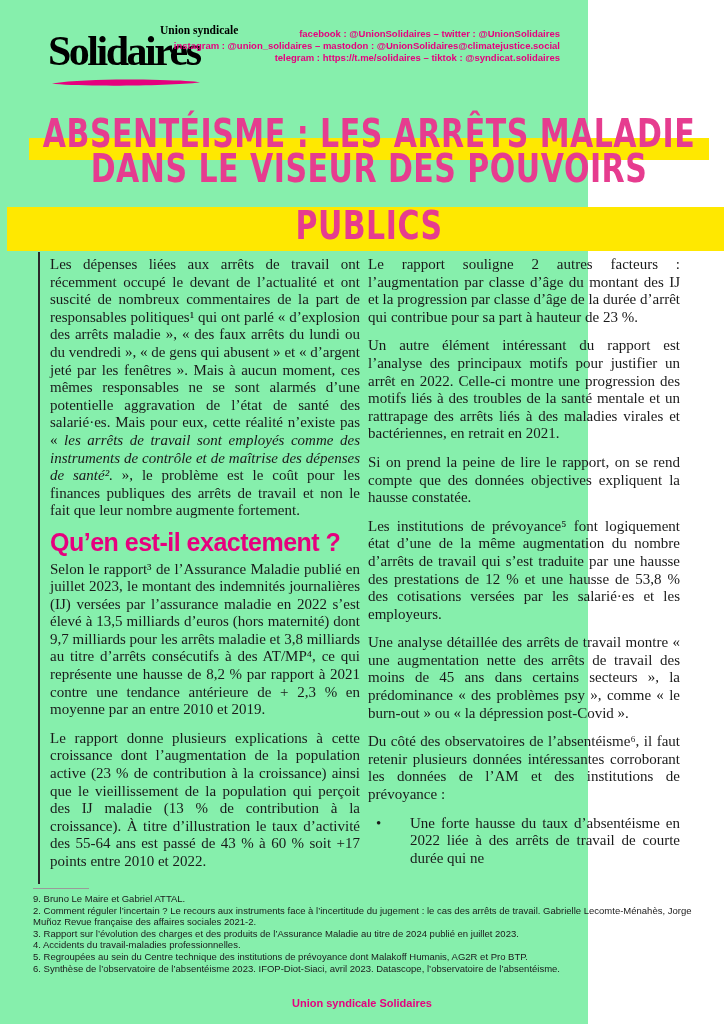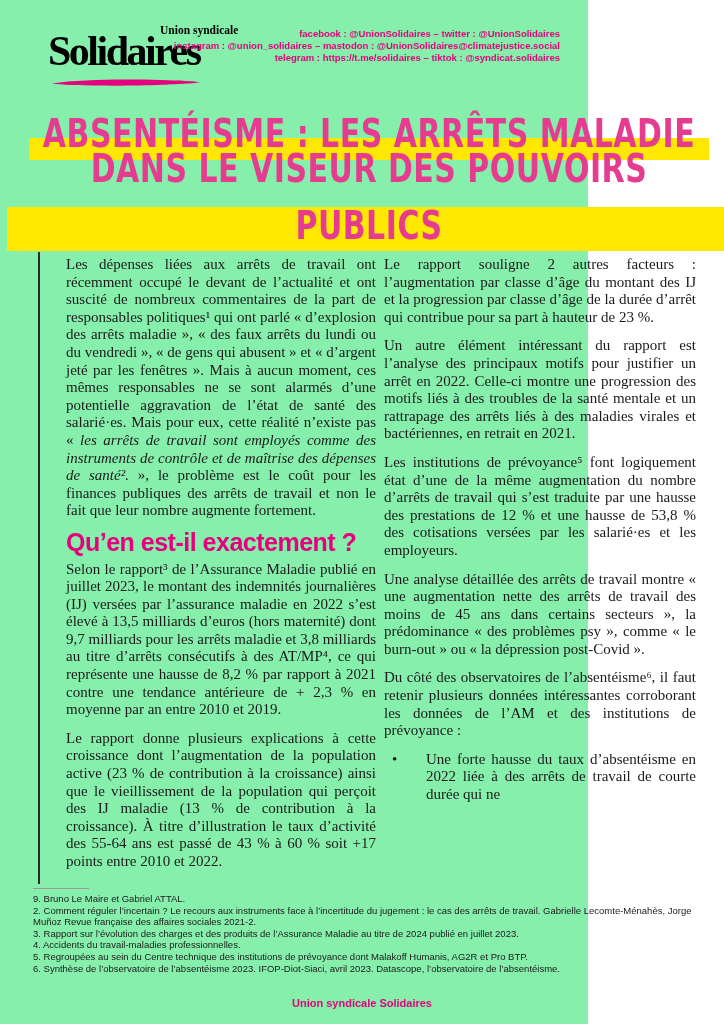--- a/index.html
+++ b/index.html
@@ -27,22 +27,22 @@
       font-size:30px;line-height:44px;letter-spacing:0.5px;color:#e63c8f;
       padding:0 14px;transform:scaleY(1.28);transform-origin:center bottom;
       background:linear-gradient(to bottom,transparent 0 58%,#ffe800 58% 97%,transparent 97%);}
   .title-row2{margin-top:4px;}
 
   
   .left-rule{position:absolute;left:38px;top:252px;width:2px;height:632px;background:#2a2a2a;}
   .cols{position:absolute;left:0;top:256px;width:724px;height:630px;overflow:hidden;}
   .col{position:absolute;top:0;text-align:justify;
       font-size:15px;line-height:17.6px;}
-  .col-left{left:66px;width:310px;}
-  .col-right{left:384px;width:312px;}
+  .col-left{left:50px;width:310px;}
+  .col-right{left:368px;width:312px;}
   .col p{margin:0 0 11px;}
   .section-heading{margin:14px 0 9px;
       font-family:"Liberation Sans","DejaVu Sans",sans-serif;
       font-weight:bold;font-size:25px;letter-spacing:-0.5px;color:#e6007e;}
   .bullet{display:flex;margin:2px 0 0 8px;gap:14px;}
   .bullet-dot{flex:0 0 20px;}
   .bullet-dot::before{content:"•";}
   .bullet-text{flex:1;}
 
   
@@ -88,20 +88,21 @@
 
       <div class="section-heading">Qu’en est-il exactement ?</div>
 
       <p>Selon le rapport³ de l’Assurance Maladie publié en juillet 2023, le montant des indemnités journalières (IJ) versées par l’assurance maladie en 2022 s’est élevé à 13,5 milliards d’euros (hors maternité) dont 9,7 milliards pour les arrêts maladie et 3,8 milliards au titre d’arrêts consécutifs à des AT/MP⁴, ce qui représente une hausse de 8,2 % par rapport à 2021 contre une tendance antérieure de + 2,3 % en moyenne par an entre 2010 et 2019.</p>
       <p>Le rapport donne plusieurs explications à cette croissance dont l’augmentation de la population active (23 % de contribution à la croissance) ainsi que le vieillissement de la population qui perçoit des IJ maladie (13 % de contribution à la croissance). À titre d’illustration le taux d’activité des 55-64 ans est passé de 43 % à 60 % soit +17 points entre 2010 et 2022.</p>
     </div>
 
     <div class="col col-right">
       <p>Le rapport souligne 2 autres facteurs : l’augmentation par classe d’âge du montant des IJ et la progression par classe d’âge de la durée d’arrêt qui contribue pour sa part à hauteur de 23 %.</p>
       <p>Un autre élément intéressant du rapport est l’analyse des principaux motifs pour justifier un arrêt en 2022. Celle-ci montre une progression des motifs liés à des troubles de la santé mentale et un rattrapage des arrêts liés à des maladies virales et bactériennes, en retrait en 2021.</p>
+      <p>Si on prend la peine de lire le rapport, on se rend compte que des données objectives expliquent la hausse constatée.</p>
       <p>Les institutions de prévoyance⁵ font logiquement état d’une de la même augmentation du nombre d’arrêts de travail qui s’est traduite par une hausse des prestations de 12 % et une hausse de 53,8 % des cotisations versées par les salarié·es et les employeurs.</p>
       <p>Une analyse détaillée des arrêts de travail montre « une augmentation nette des arrêts de travail des moins de 45 ans dans certains secteurs », la prédominance « des problèmes psy », comme « le burn-out » ou « la dépression post-Covid ».</p>
       <p>Du côté des observatoires de l’absentéisme⁶, il faut retenir plusieurs données intéressantes corroborant les données de l’AM et des institutions de prévoyance :</p>
       <div class="bullet">
         <span class="bullet-dot"></span>
         <span class="bullet-text">Une forte hausse du taux d’absentéisme en 2022 liée à des arrêts de travail de courte durée qui ne</span>
       </div>
     </div>
 
   </div>

